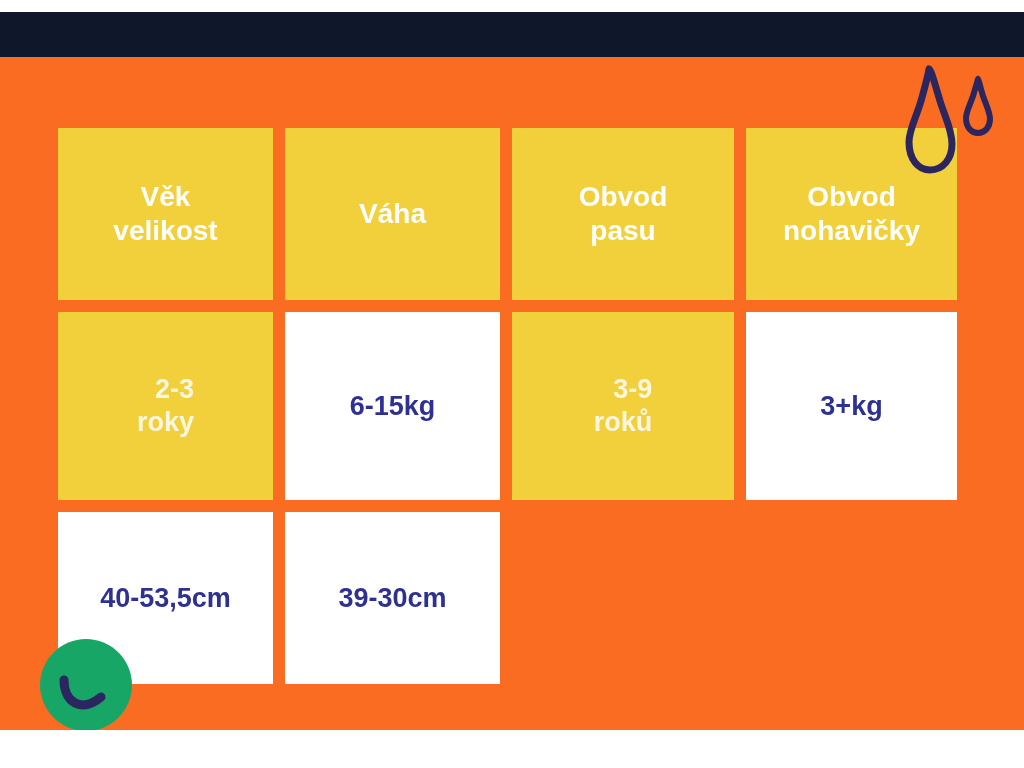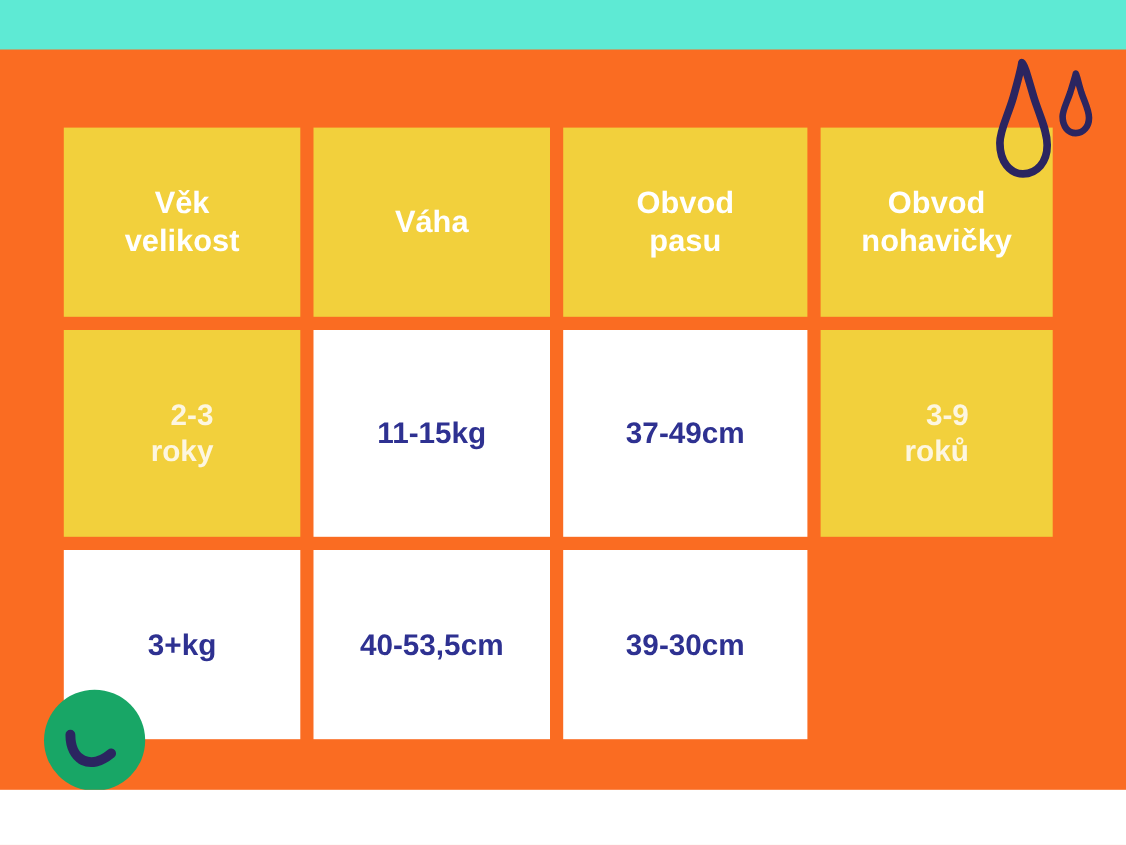--- a/index.html
+++ b/index.html
@@ -12,21 +12,22 @@
     height: 768px;
     overflow: hidden;
     font-family: "Liberation Sans", sans-serif;
   }
 
   
   #page {
     position: relative;
     width: 1024px;
     height: 572px;
-    background: #5eead4;
+    background: #0f172a;
+    margin-top: 12px;
   }
 
   
   #poster {
     position: absolute;
     left: 0;
     top: 45px;
     width: 1024px;
     height: 673px;
     background: #FA6C22;
@@ -130,22 +131,21 @@
           <span>nohavičky</span>
         </span>
       </div>
 
       <div class="cell rowhead">
         <span>
           <span>2-3</span><br>
           <span>roky</span>
         </span>
       </div>
-      <div class="cell value">11-15kg</div>
-      <div class="cell value">37-49cm</div>
+      <div class="cell value">6-15kg</div>
 
       <div class="cell rowhead">
         <span>
           <span>3-9</span><br>
           <span>roků</span>
         </span>
       </div>
       <div class="cell value">3+kg</div>
       <div class="cell value">40-53,5cm</div>
       <div class="cell value">39-30cm</div>

